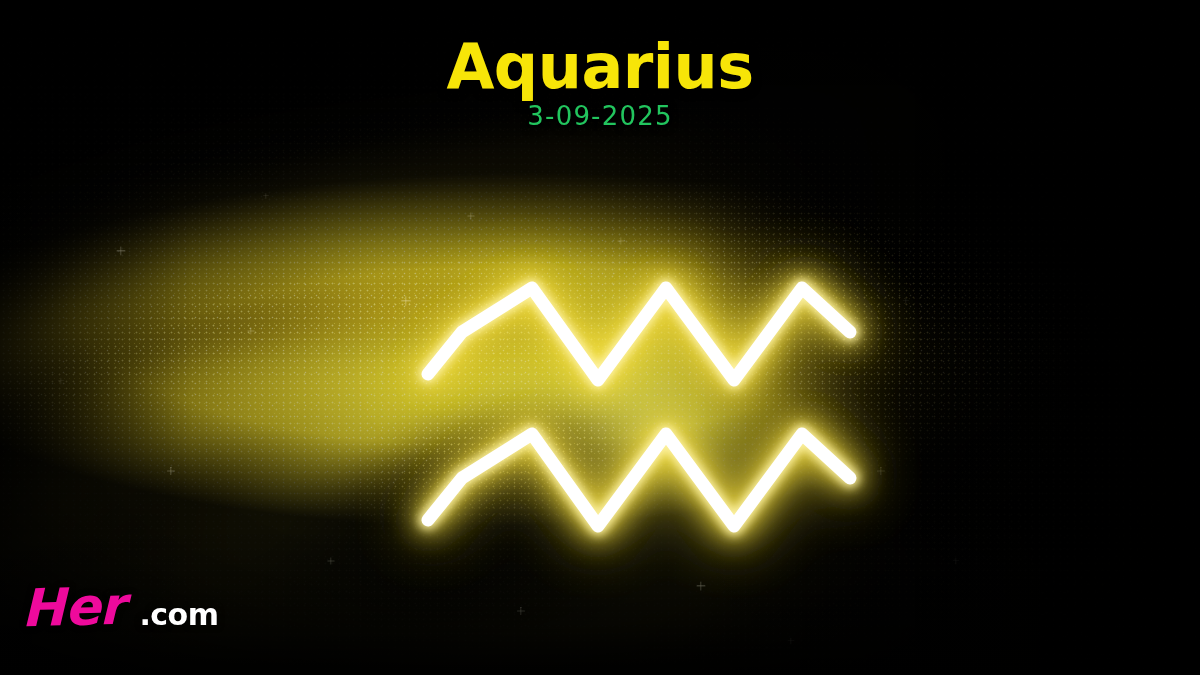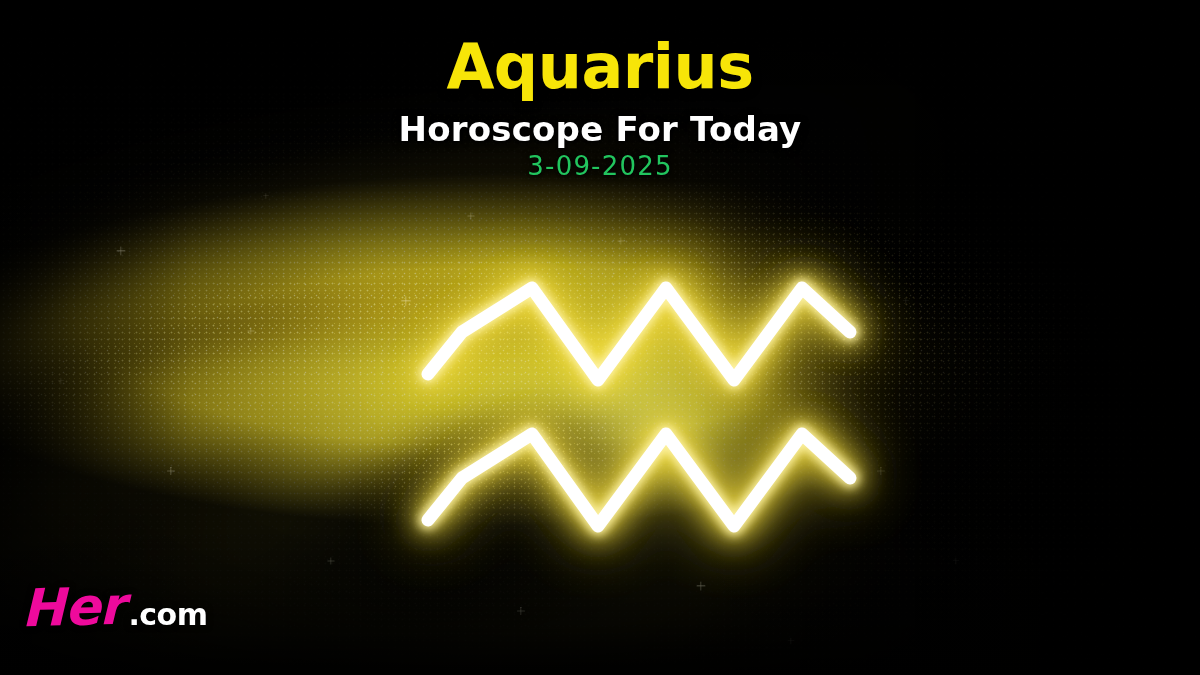--- a/index.html
+++ b/index.html
@@ -346,21 +346,21 @@
     letter-spacing: -1.2px;
     margin-left: 4px;
     text-shadow: 0 0 7px rgba(0,0,0,0.75);
   }
   .logo-com {
     font-family: "DejaVu Sans", "Liberation Sans", sans-serif;
     font-size: 30px;
     font-weight: 700;
     color: #FFFFFF;
     letter-spacing: -0.5px;
-    margin-left: 1px;
+    margin-left: 12px;
     text-shadow: 0 0 7px rgba(0,0,0,0.75);
   }
 </style>
 </head>
 <body>
 
 <div class="card">
 
   <div class="bg-root">
     <div class="swirl swirl-a"></div>
@@ -428,21 +428,20 @@
 
       <g>
         <path d="M8,112 L42,70 L112,26 L178,118 L246,26 L314,118 L382,26 L430,70" fill="none" stroke="#FFFFFF" stroke-width="13" stroke-linecap="round" stroke-linejoin="round"></path>
         <path d="M8,258 L42,216 L112,172 L178,264 L246,172 L314,264 L382,172 L430,216" fill="none" stroke="#FFFFFF" stroke-width="13" stroke-linecap="round" stroke-linejoin="round"></path>
       </g>
     </svg>
   </div>
 
   <div class="text-block">
     <h1 class="sign-title">Aquarius</h1>
-    <h2 class="sub-title">Horoscope For Today</h2>
     <p class="date-line">3-09-2025</p>
   </div>
 
   <div class="logo">
     <span class="logo-her">Her</span>
     <span class="logo-com">.com</span>
   </div>
 
 </div>
 

